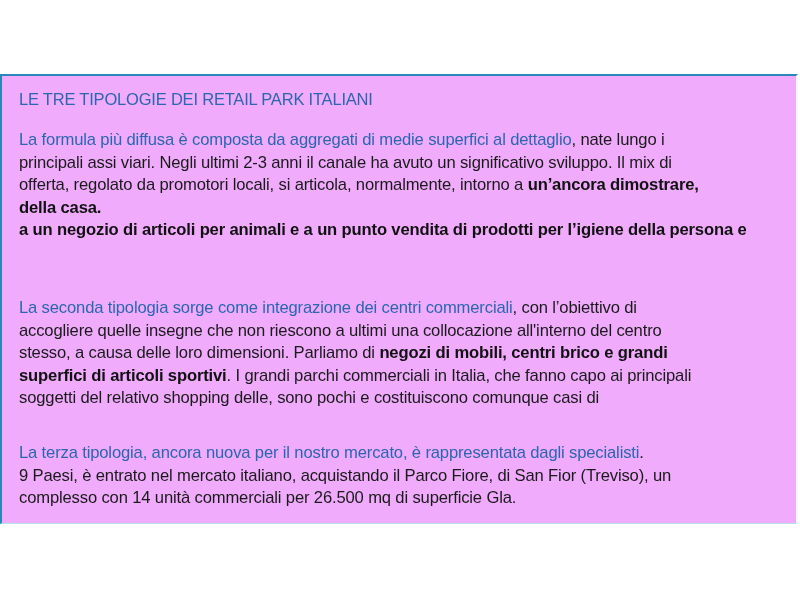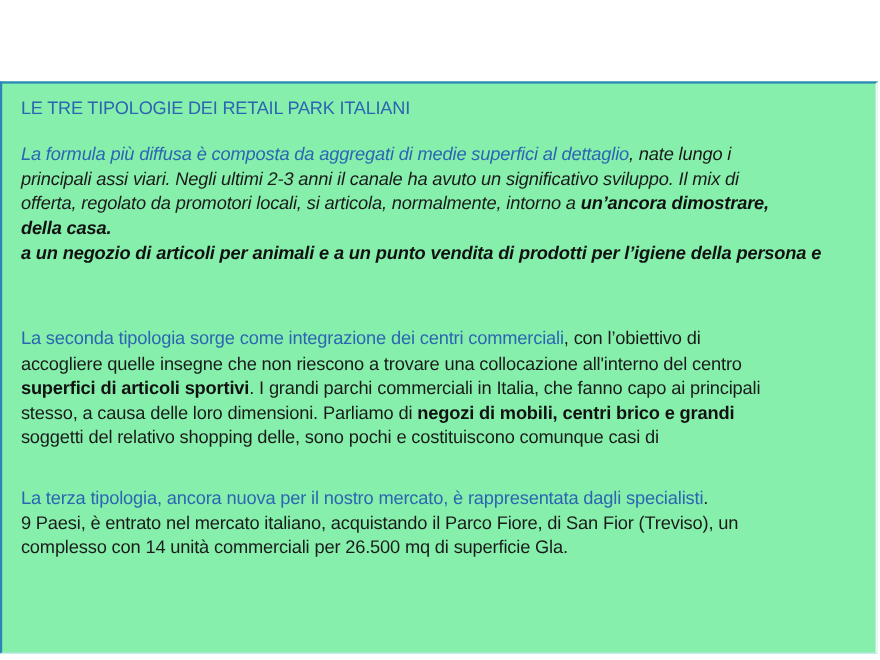--- a/index.html
+++ b/index.html
@@ -12,27 +12,27 @@
     }
     body {
       position: relative;
       font-family: "Liberation Sans", "DejaVu Sans", sans-serif;
     }
     .box {
       position: absolute;
       left: 0;
       top: 74px;
       width: 798px;
-      height: 520px;
+      height: 450px;
       border-top: 2px solid #2a86b8;
       border-left: 2px solid #2a86b8;
       border-bottom: 1px solid #b7e3ea;
       border-right: 2px solid #f2fbfc;
       box-sizing: border-box;
-      background: #86efac;
+      background: #f0abfc;
     }
     .heading {
       position: absolute;
       left: 17px;
       top: 14px;
       font-size: 16.5px;
       color: #2c66b3;
       letter-spacing: -0.2px;
       white-space: nowrap;
     }
@@ -46,43 +46,43 @@
       letter-spacing: -0.15px;
     }
     .para .lead {
       color: #2c66b3;
     }
     .para b {
       font-weight: bold;
       color: #111111;
     }
     .line { display: block; white-space: nowrap; }
-    #p1 { top: 53px; font-style: italic; }
+    #p1 { top: 53px; }
     #p2 { top: 185px; margin-top: 36px; }
     #p3 { top: 366px; }
   </style>
 </head>
 <body>
 
 <div class="box">
   <div class="heading">LE TRE TIPOLOGIE DEI RETAIL PARK ITALIANI</div>
 
   <div class="para" id="p1">
     <span class="line"><span class="lead">La formula più diffusa è composta da aggregati di medie superfici al dettaglio</span><span>, nate lungo i</span></span>
     <span class="line">principali assi viari. Negli ultimi 2-3 anni il canale ha avuto un significativo sviluppo. Il mix di</span>
     <span class="line"><span>offerta, regolato da promotori locali, si articola, normalmente, intorno a </span><b>un’ancora dimostrare,</b></span>
     <span class="line"><b>della casa.</b></span>
     <span class="line"><b>a un negozio di articoli per animali e a un punto vendita di prodotti per l’igiene della persona e</b></span>
   </div>
 
   <div class="para" id="p2">
     <span class="line"><span class="lead">La seconda tipologia sorge come integrazione dei centri commerciali</span><span>, con l’obiettivo di</span></span>
-    <span class="line">accogliere quelle insegne che non riescono a trovare una collocazione all'interno del centro</span>
+    <span class="line">accogliere quelle insegne che non riescono a ultimi una collocazione all'interno del centro</span>
+    <span class="line"><span>stesso, a causa delle loro dimensioni. Parliamo di </span><b>negozi di mobili, centri brico e grandi</b></span>
     <span class="line"><b>superfici di articoli sportivi</b><span>. I grandi parchi commerciali in Italia, che fanno capo ai principali</span></span>
-    <span class="line"><span>stesso, a causa delle loro dimensioni. Parliamo di </span><b>negozi di mobili, centri brico e grandi</b></span>
     <span class="line">soggetti del relativo shopping delle, sono pochi e costituiscono comunque casi di</span>
   </div>
 
   <div class="para" id="p3">
     <span class="line"><span class="lead">La terza tipologia, ancora nuova per il nostro mercato, è rappresentata dagli specialisti</span><span>.</span></span>
     <span class="line">9 Paesi, è entrato nel mercato italiano, acquistando il Parco Fiore, di San Fior (Treviso), un</span>
     <span class="line">complesso con 14 unità commerciali per 26.500 mq di superficie Gla.</span>
   </div>
 </div>
 

